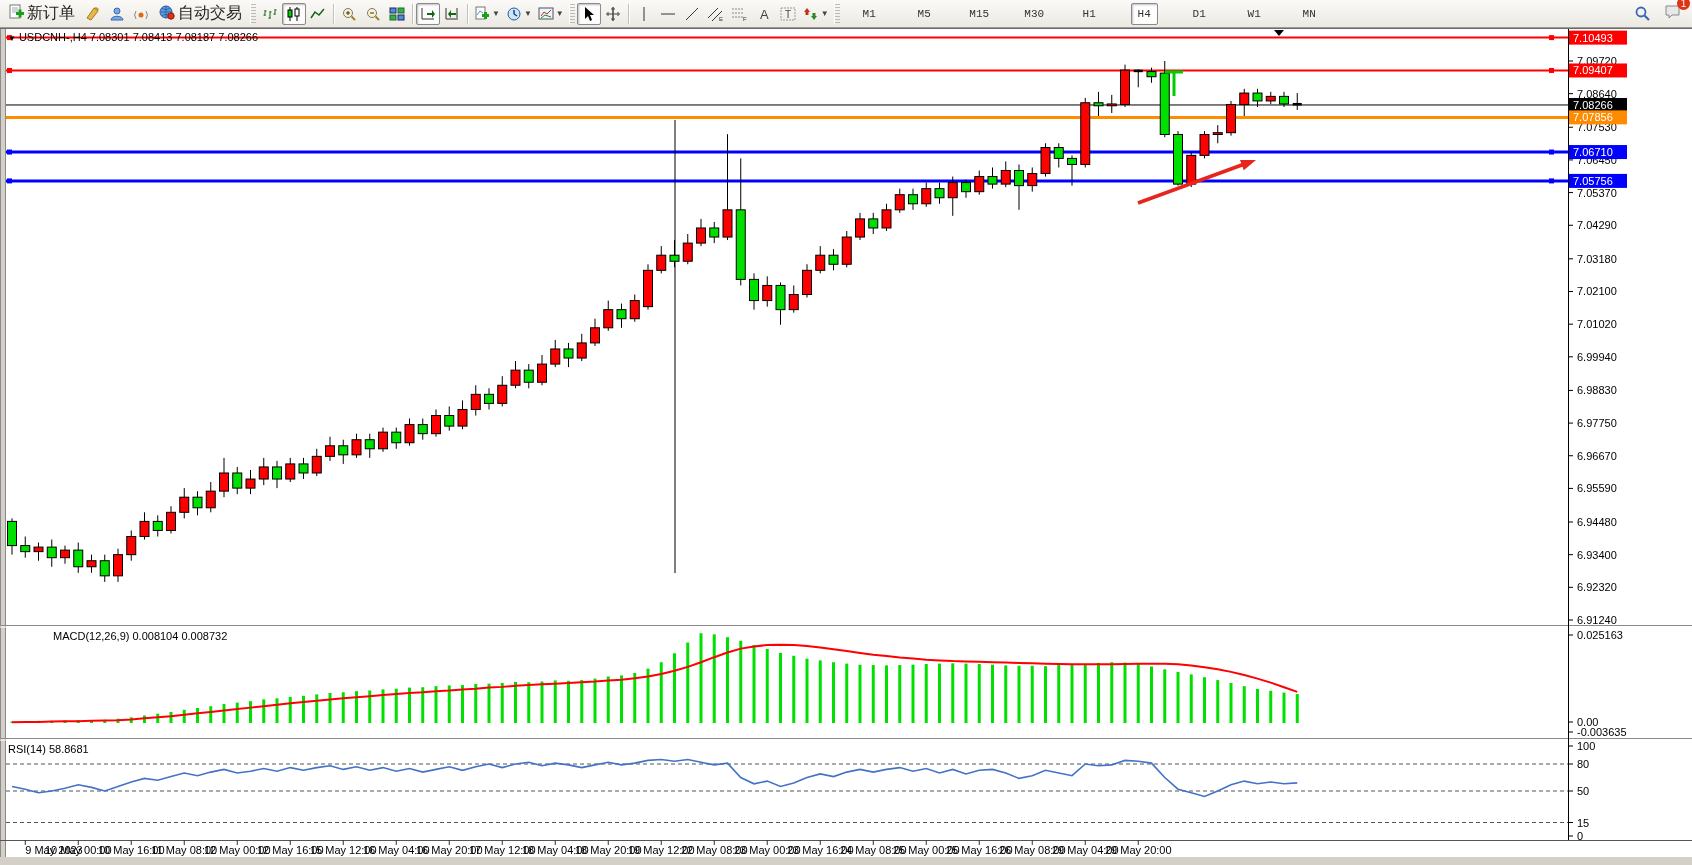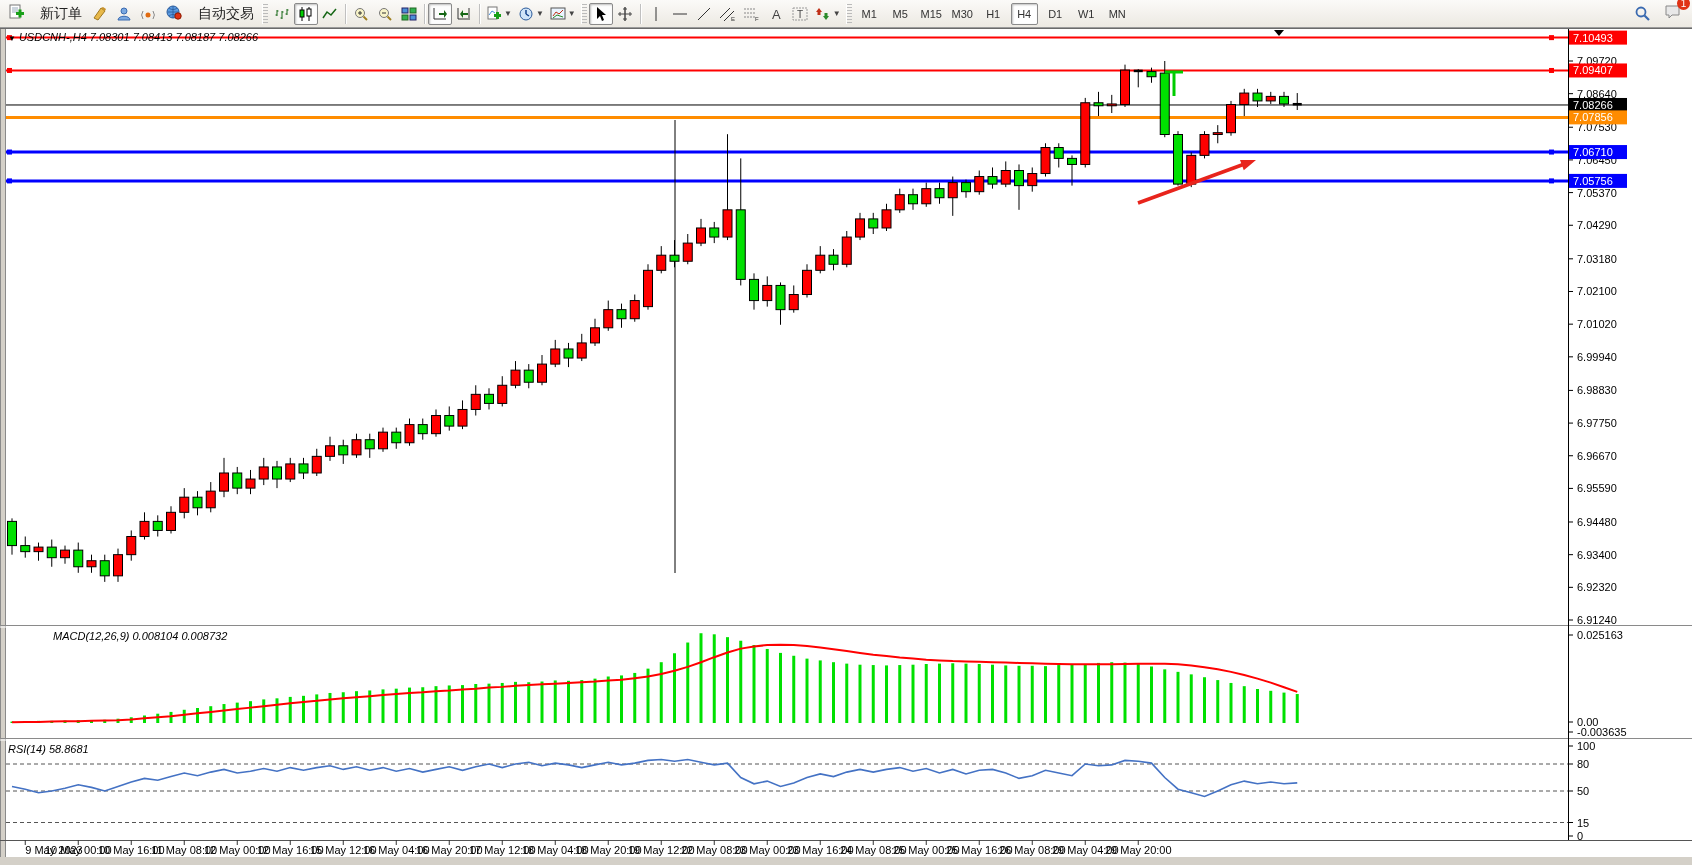--- a/index.html
+++ b/index.html
@@ -10,32 +10,32 @@
     background:linear-gradient(#fbfaf8,#ece9e2);border-bottom:1px solid #9a9a9a;
     display:flex;align-items:center;z-index:5;box-sizing:border-box;padding-left:2px;}
   .tgroup{display:flex;align-items:center;height:26px;}
   .grip{width:5px;height:20px;margin:0 2px;
     background:repeating-linear-gradient(#bbb 0 1px,transparent 1px 3px);
     border-left:1px solid #fff;}
   .tsep{width:1px;height:20px;background:#c0c0c0;margin:0 3px;box-shadow:1px 0 0 #fff;}
   .tbtn{min-width:24px;height:22px;display:flex;align-items:center;justify-content:center;
     border:1px solid transparent;border-radius:2px;cursor:default;padding:0 2px;box-sizing:border-box;}
   .tbtn.pressed{background:#fdfdfd;border:1px solid #8a8a8a;box-shadow:inset 1px 1px 2px rgba(0,0,0,.25);}
-  .tbtn.txt{padding:0 5px;gap:16px;font-size:14px;color:#222;}
+  .tbtn.txt{padding:0 5px;gap:3px;font-size:16px;color:#222;}
   .tfbtn{min-width:25px;height:20px;display:flex;align-items:center;justify-content:center;
-    font-size:11px;color:#333;border:1px solid transparent;border-radius:2px;margin:0 2px;}
+    font-size:11px;color:#333;border:1px solid transparent;border-radius:2px;margin:0 14px;font-family:Liberation Mono, monospace;}
   .tfbtn.pressed{background:#fff;border:1px solid #8a8a8a;box-shadow:inset 1px 1px 2px rgba(0,0,0,.25);}
   .caret{font-size:8px;color:#444;margin-left:2px;}
   .tb-right{margin-left:auto;display:flex;align-items:center;padding-right:10px;gap:10px;}
   .chatwrap{position:relative;}
   .chatbadge{position:absolute;top:-6px;right:-8px;background:#e03214;color:#fff;
     border-radius:50%;width:13px;height:13px;font-size:10px;line-height:13px;text-align:center;}
   
   #chart-canvas{position:absolute;left:0;top:0;width:1692px;height:865px;z-index:1;}
-  .overlay-label{position:absolute;z-index:3;font-size:11px;color:#000;white-space:nowrap;font-style:italic;}
+  .overlay-label{position:absolute;z-index:3;font-size:11px;color:#000;white-space:nowrap;}
   .tri{font-size:8px;color:#000;margin-right:3px;}
 </style>
 </head>
 <body>
 
 <div class="app">
 
   <div class="toolbar">
     <div class="tgroup">
       <div class="tbtn txt">

